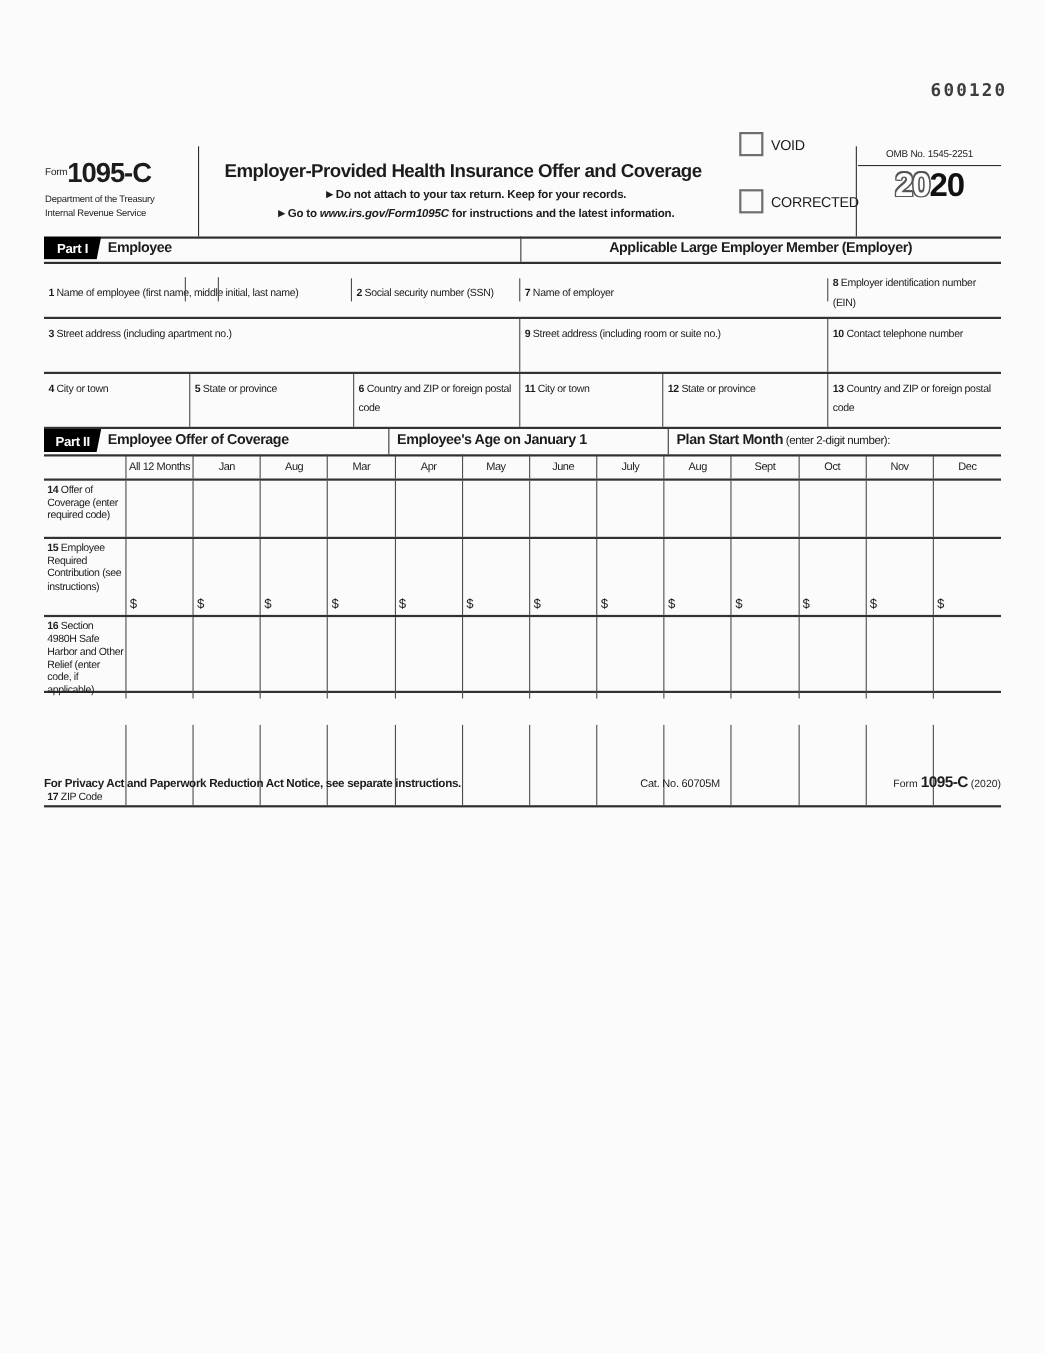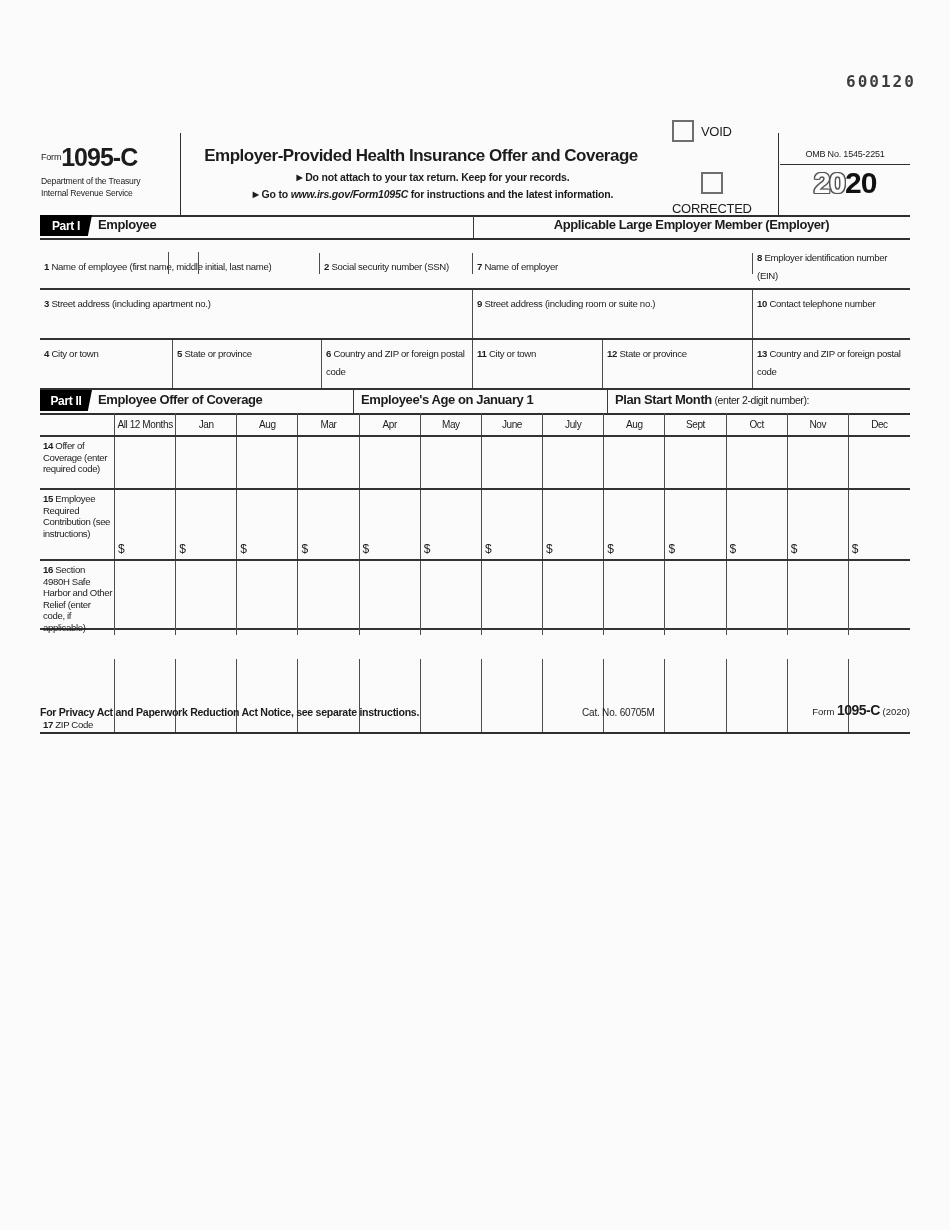--- a/index.html
+++ b/index.html
@@ -19,25 +19,25 @@
   .formnum{font-size:25px;font-weight:700;letter-spacing:-1px;}
   .dept{font-size:8.6px;letter-spacing:-0.2px;line-height:12px;margin-top:3px;color:#222;}
   .hv1{left:140px;top:23px;height:82px;border-left:1.5px solid #2f2f2f;}
   .titleblock{left:142px;top:36px;width:478px;text-align:center;}
   .title{font-size:17px;font-weight:700;letter-spacing:-0.5px;}
   .instr{font-size:10.5px;font-weight:700;letter-spacing:-0.2px;margin-top:5px;padding-left:24px;}
   .instr .arrow{font-size:8px;vertical-align:1px;}
   .lnk{font-style:italic;}
   .chkrow{display:flex;align-items:center;gap:7px;}
   .void{left:632px;top:10px;}
-  .corr{left:632px;top:62px;flex-direction:column;}
+  .corr{left:632px;top:62px;}
   .chk{width:18px;height:18px;border:2px solid #6e6e6e;background:#fbfbfb;}
   .chklabel{font-size:13px;letter-spacing:-0.3px;}
   .hv2{left:738px;top:23px;height:82px;border-left:1.5px solid #2f2f2f;}
-  .ombblock{left:740px;top:39px;width:130px;text-align:center;}
+  .ombblock{left:740px;top:25px;width:130px;text-align:center;}
   .omb{font-size:9px;letter-spacing:-0.2px;}
   .ombline{border-bottom:1.5px solid #2f2f2f;margin-top:5px;}
   .year{margin-top:1px;font-size:30px;font-weight:700;letter-spacing:-1px;}
   .yr-outline{color:#fdfdfd;text-shadow:-1.2px -1.2px 0 #555,1.2px -1.2px 0 #555,
               -1.2px 1.2px 0 #555,1.2px 1.2px 0 #555,0 1.2px 0 #555,0 -1.2px 0 #555,
               1.2px 0 0 #555,-1.2px 0 0 #555;}
   .yr-solid{color:#111;}
 
   
   .partbar{left:40px;width:870px;height:23px;border-bottom:2.5px solid #2f2f2f;}

